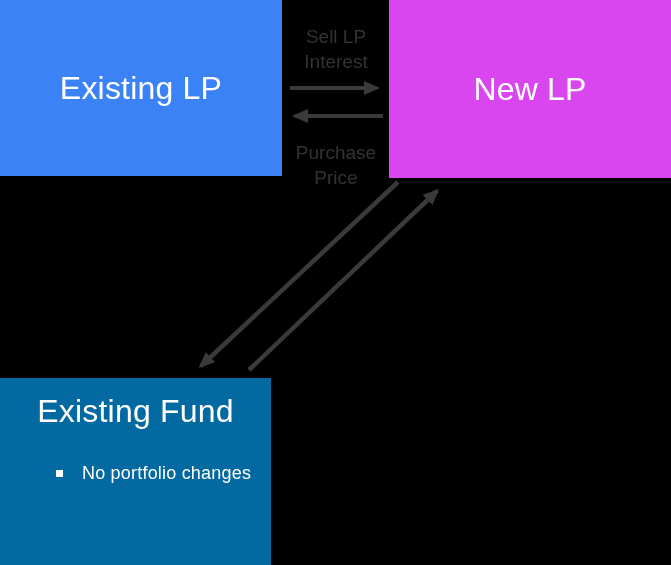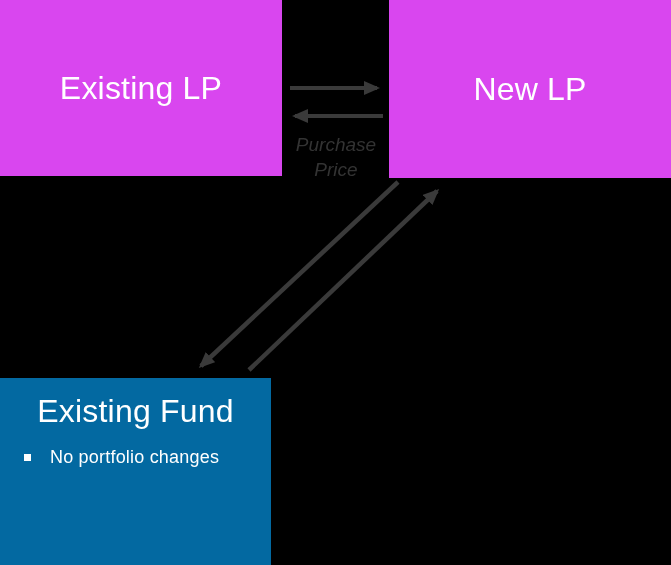--- a/index.html
+++ b/index.html
@@ -13,35 +13,35 @@
   }
   .box {
     position: absolute;
     display: flex;
     align-items: center;
     justify-content: center;
     color: #ffffff;
     font-size: 32px;
     letter-spacing: 0.2px;
   }
-  .box-existing-lp { left: 0; top: 0; width: 282px; height: 176px; background: #d946ef; }
+  .box-existing-lp { left: 0; top: 0; width: 282px; height: 176px; background: #3b82f6; }
   .box-new-lp     { left: 389px; top: 0; width: 282px; height: 178px; background: #d946ef; }
   .box-existing-fund {
     left: 0; top: 378px; width: 271px; height: 237px;
     background: #0369a1;
     display: block;
   }
   .fund-title {
     margin-top: 15px;
     text-align: center;
     color: #ffffff;
     font-size: 32px;
     letter-spacing: 0.2px;
   }
-  .fund-bullets { margin-top: 15px; padding-left: 24px; padding-right: 6px; }
+  .fund-bullets { margin-top: 31px; padding-left: 56px; padding-right: 6px; }
   .bullet-row {
     display: flex;
     gap: 19px;
     color: #ffffff;
     font-size: 18px;
     line-height: 24px;
     margin-bottom: 3px;
   }
   .bullet-square {
     flex: none;
@@ -56,21 +56,21 @@
     position: absolute;
     left: 283px;
     width: 106px;
     text-align: center;
     color: #333333;
     font-size: 19px;
     line-height: 25px;
     white-space: pre-line;
   }
   .gap-label-sell { top: 24px; }
-  .gap-label-purchase { top: 132px; font-style: italic; }
+  .gap-label-purchase { top: 140px; }
 
   .diag-label {
     position: absolute;
     text-align: right;
     color: #333333;
     font-size: 20px;
     line-height: 24px;
     white-space: pre-line;
   }
   .diag-label-fund { right: 416px; top: 259px; }
@@ -119,16 +119,18 @@
   <div class="box box-existing-fund">
     <div class="fund-title">Existing Fund</div>
     <div class="fund-bullets">
       <div class="bullet-row">
         <span class="bullet-square"></span>
         <span class="bullet-text">No portfolio changes</span>
       </div>
     </div>
   </div>
 
+  <div class="gap-label gap-label-sell">Sell LP
+Interest</div>
   <div class="gap-label gap-label-purchase">Purchase
 Price</div>
 
 </div>
 
 </body></html>

